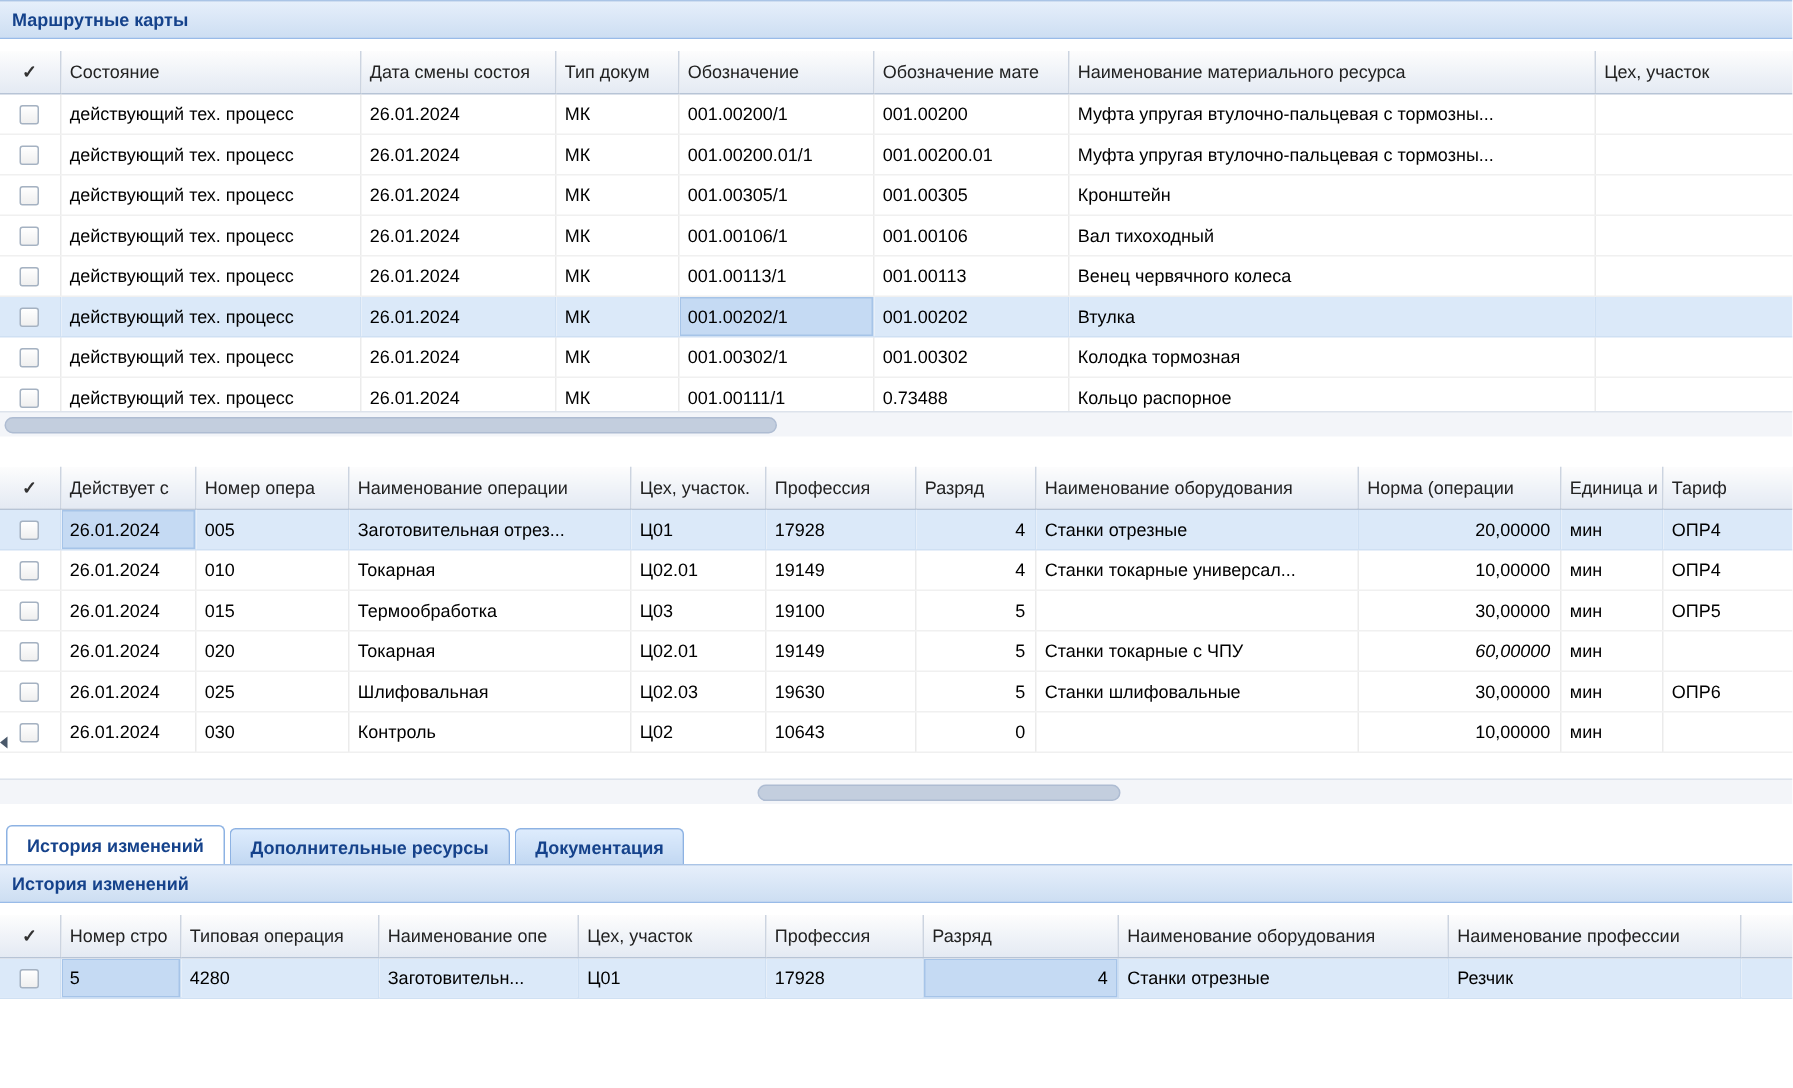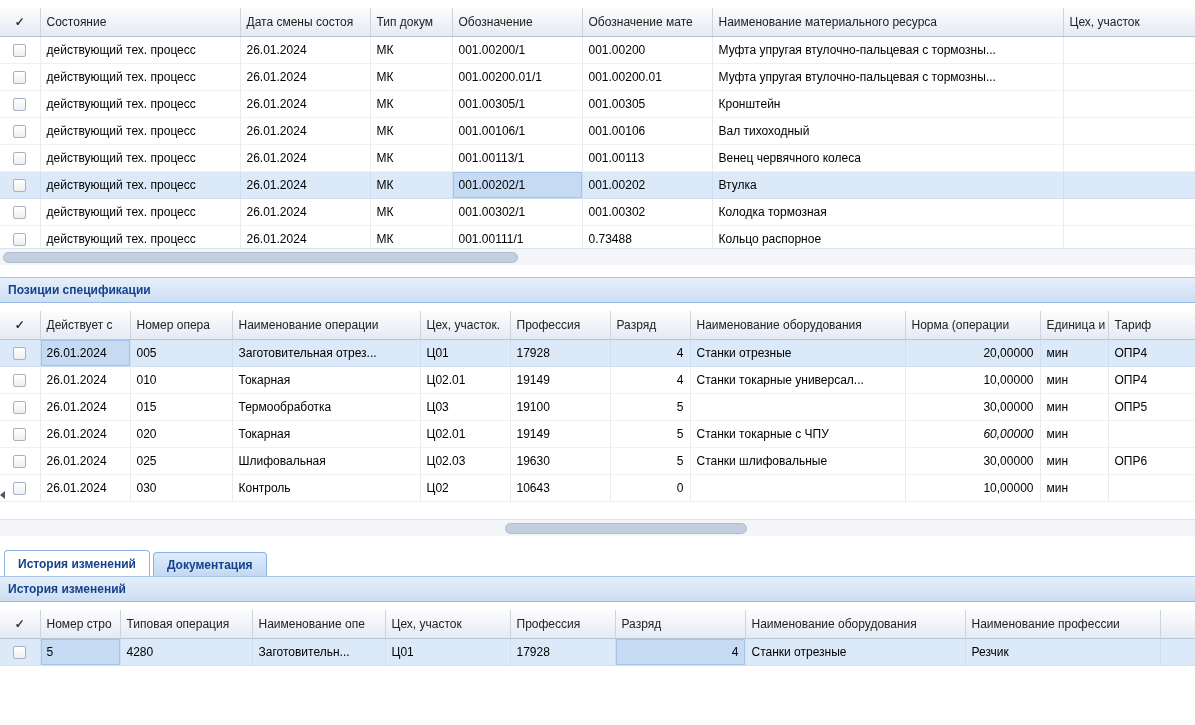--- a/index.html
+++ b/index.html
@@ -91,20 +91,23 @@
     content:"";
     border-top:4px solid transparent;
     border-bottom:4px solid transparent;
     border-right:5px solid #49586a;
   }
 </style>
 </head>
 <body>
 
 <div class="panel">
+  <div class="panel-header">
+    <span>Маршрутные карты</span>
+  </div>
   <div class="panel-gap"></div>
   <div class="grid" style="height:240px;">
     <table>
       <colgroup>
         <col style="width:40px">
           <col style="width:200px">
           <col style="width:130px">
           <col style="width:82px">
         <col style="width:130px">
           <col style="width:130px">
@@ -208,23 +211,20 @@
     </table>
   </div>
   <div class="hscroll">
     <div class="hthumb thumb1"></div>
   </div>
 </div>
 
 <div class="spacer12"></div>
 
 <div class="panel">
-  <div class="panel-header">
-    <span>Позиции спецификации</span>
-  </div>
   <div class="panel-gap"></div>
   <div class="grid" style="height:208px;">
     <table>
       <colgroup>
         <col style="width:40px">
           <col style="width:90px">
           <col style="width:102px">
           <col style="width:188px">
         <col style="width:90px">
           <col style="width:100px">
@@ -333,20 +333,21 @@
   </div>
   <div class="hscroll">
     <div class="hthumb thumb2"></div>
   </div>
 </div>
 
 <div class="spacer12"></div>
 
 <div class="tabstrip">
     <div class="tab active">История изменений</div>
+    <div class="tab">Дополнительные ресурсы</div>
     <div class="tab">Документация</div>
   </div>
 
 <div class="panel">
   <div class="panel-header">
     <span>История изменений</span>
   </div>
   <div class="panel-gap"></div>
   <div class="grid" style="height:56px;">
     <table>

